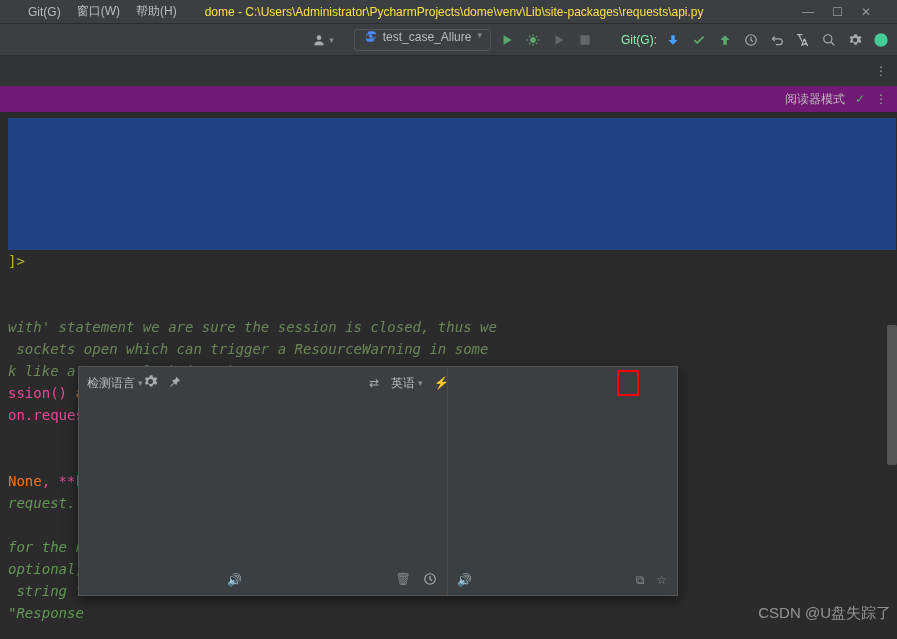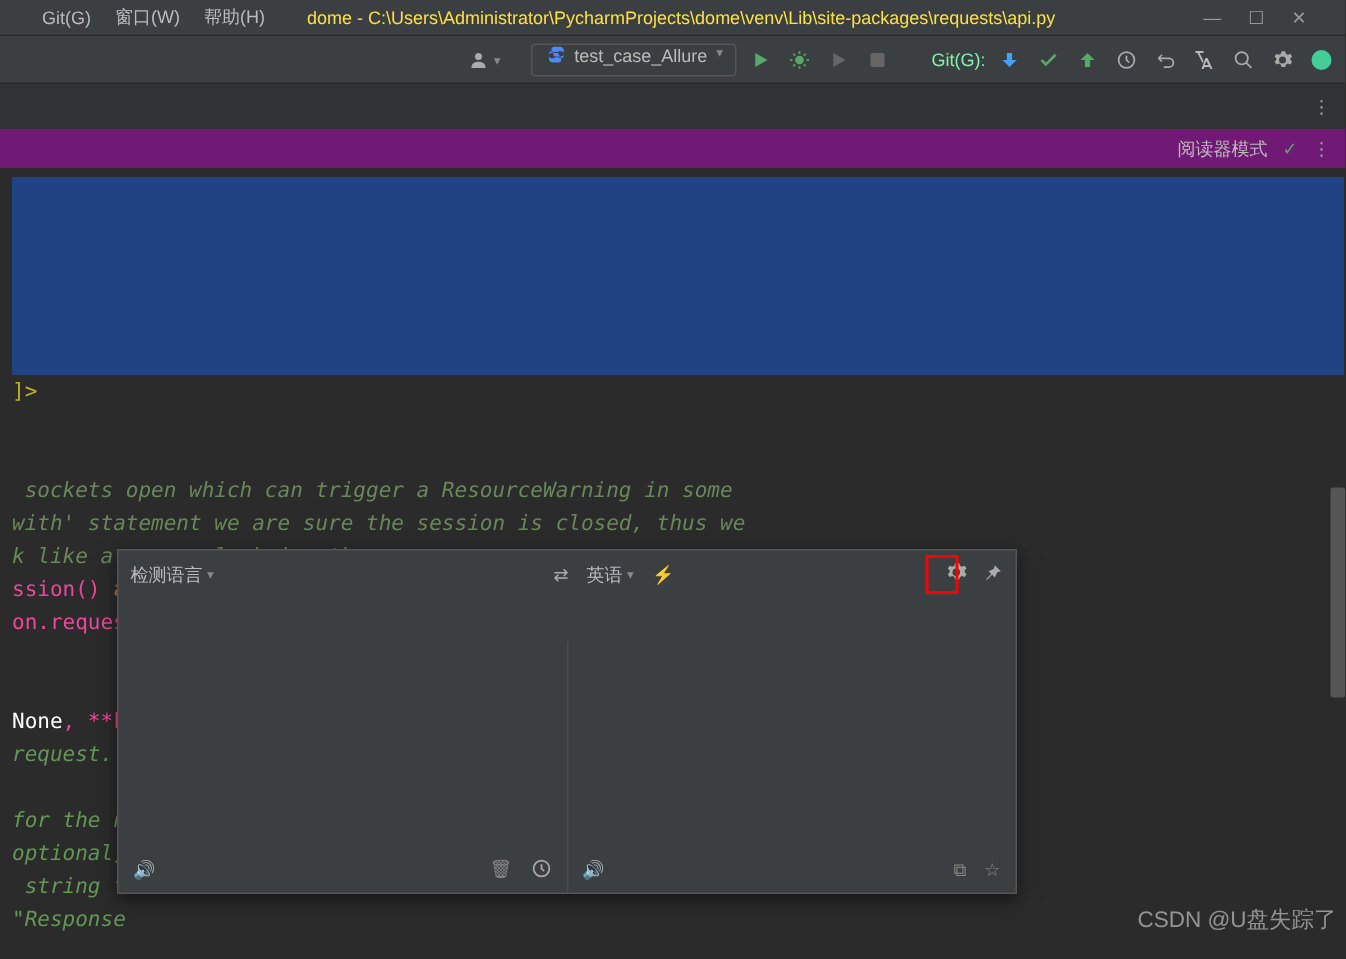--- a/index.html
+++ b/index.html
@@ -81,35 +81,35 @@
       font-family: "Consolas", monospace;
       font-size: 14px;
       line-height: 22px;
       color: #a9b7c6;
       position: relative;
     }
     .code-line { white-space: pre; }
     .c-str { color: #6a8759; font-style: italic; }
     .c-kw { color: #cc7832; }
     .c-param { color: #c16927; }
-    .c-builtin { color: #ffffff; text-align: right; }
+    .c-builtin { color: #f97316; text-align: right; }
     .c-doc { color: #629755; font-style: italic; }
     .c-deco { color: #bbb529; }
     .c-white { color: #ec4899; }
     .sel1 { left: 0; top: 290px; width: 888px; height: 132px; background: #214283; }
     .translate-popup {
       position: absolute;
       left: 78px; top: 366px;
       width: 600px; height: 230px;
       background: #3c3f41;
       border: 1px solid #555;
       box-shadow: 0 4px 12px rgba(0,0,0,0.5);
       z-index: 10;
       display: flex;
-      flex-direction: column;
+      flex-direction: row;
       gap: 28px;
     }
     .tp-header {
       height: 32px;
       display: flex;
       align-items: center;
       padding: 0 8px;
       justify-content: space-between;
     }
     .tp-header-left, .tp-header-right { display: flex; align-items: center; gap: 10px; }
@@ -258,22 +258,22 @@
   <span class="check-green">✓</span>
   <span class="kebab">⋮</span>
 </div>
 
 <div class="code-area">
   <div class="sel1"></div>
 
   <div class="code-line"><span class="c-deco">]&gt;</span></div>
   <div class="code-line">&nbsp;</div>
   <div class="code-line">&nbsp;</div>
+  <div class="code-line c-str">with' statement we are sure the session is closed, thus we</div>
   <div class="code-line c-str"> sockets open which can trigger a ResourceWarning in some</div>
-  <div class="code-line c-str">with' statement we are sure the session is closed, thus we</div>
   <div class="code-line c-str">k like a memory leak in others.</div>
   <div class="code-line"><span class="c-white">ssion() </span><span class="c-kw">as</span><span class="c-white"> session:</span></div>
   <div class="code-line"><span class="c-white">on.request(</span><span class="c-param">method</span><span class="c-white">=method, </span><span class="c-param">url</span><span class="c-white">=url, **kwargs)</span></div>
   <div class="code-line">&nbsp;</div>
   <div class="code-line">&nbsp;</div>
   <div class="code-line"><span class="c-builtin">None</span><span class="c-white">, **kwargs):</span></div>
   <div class="code-line c-doc" style="font-style:italic">request.</div>
   <div class="code-line">&nbsp;</div>
   <div class="code-line c-doc">for the ne</div>
   <div class="code-line c-doc">optional) </div>

